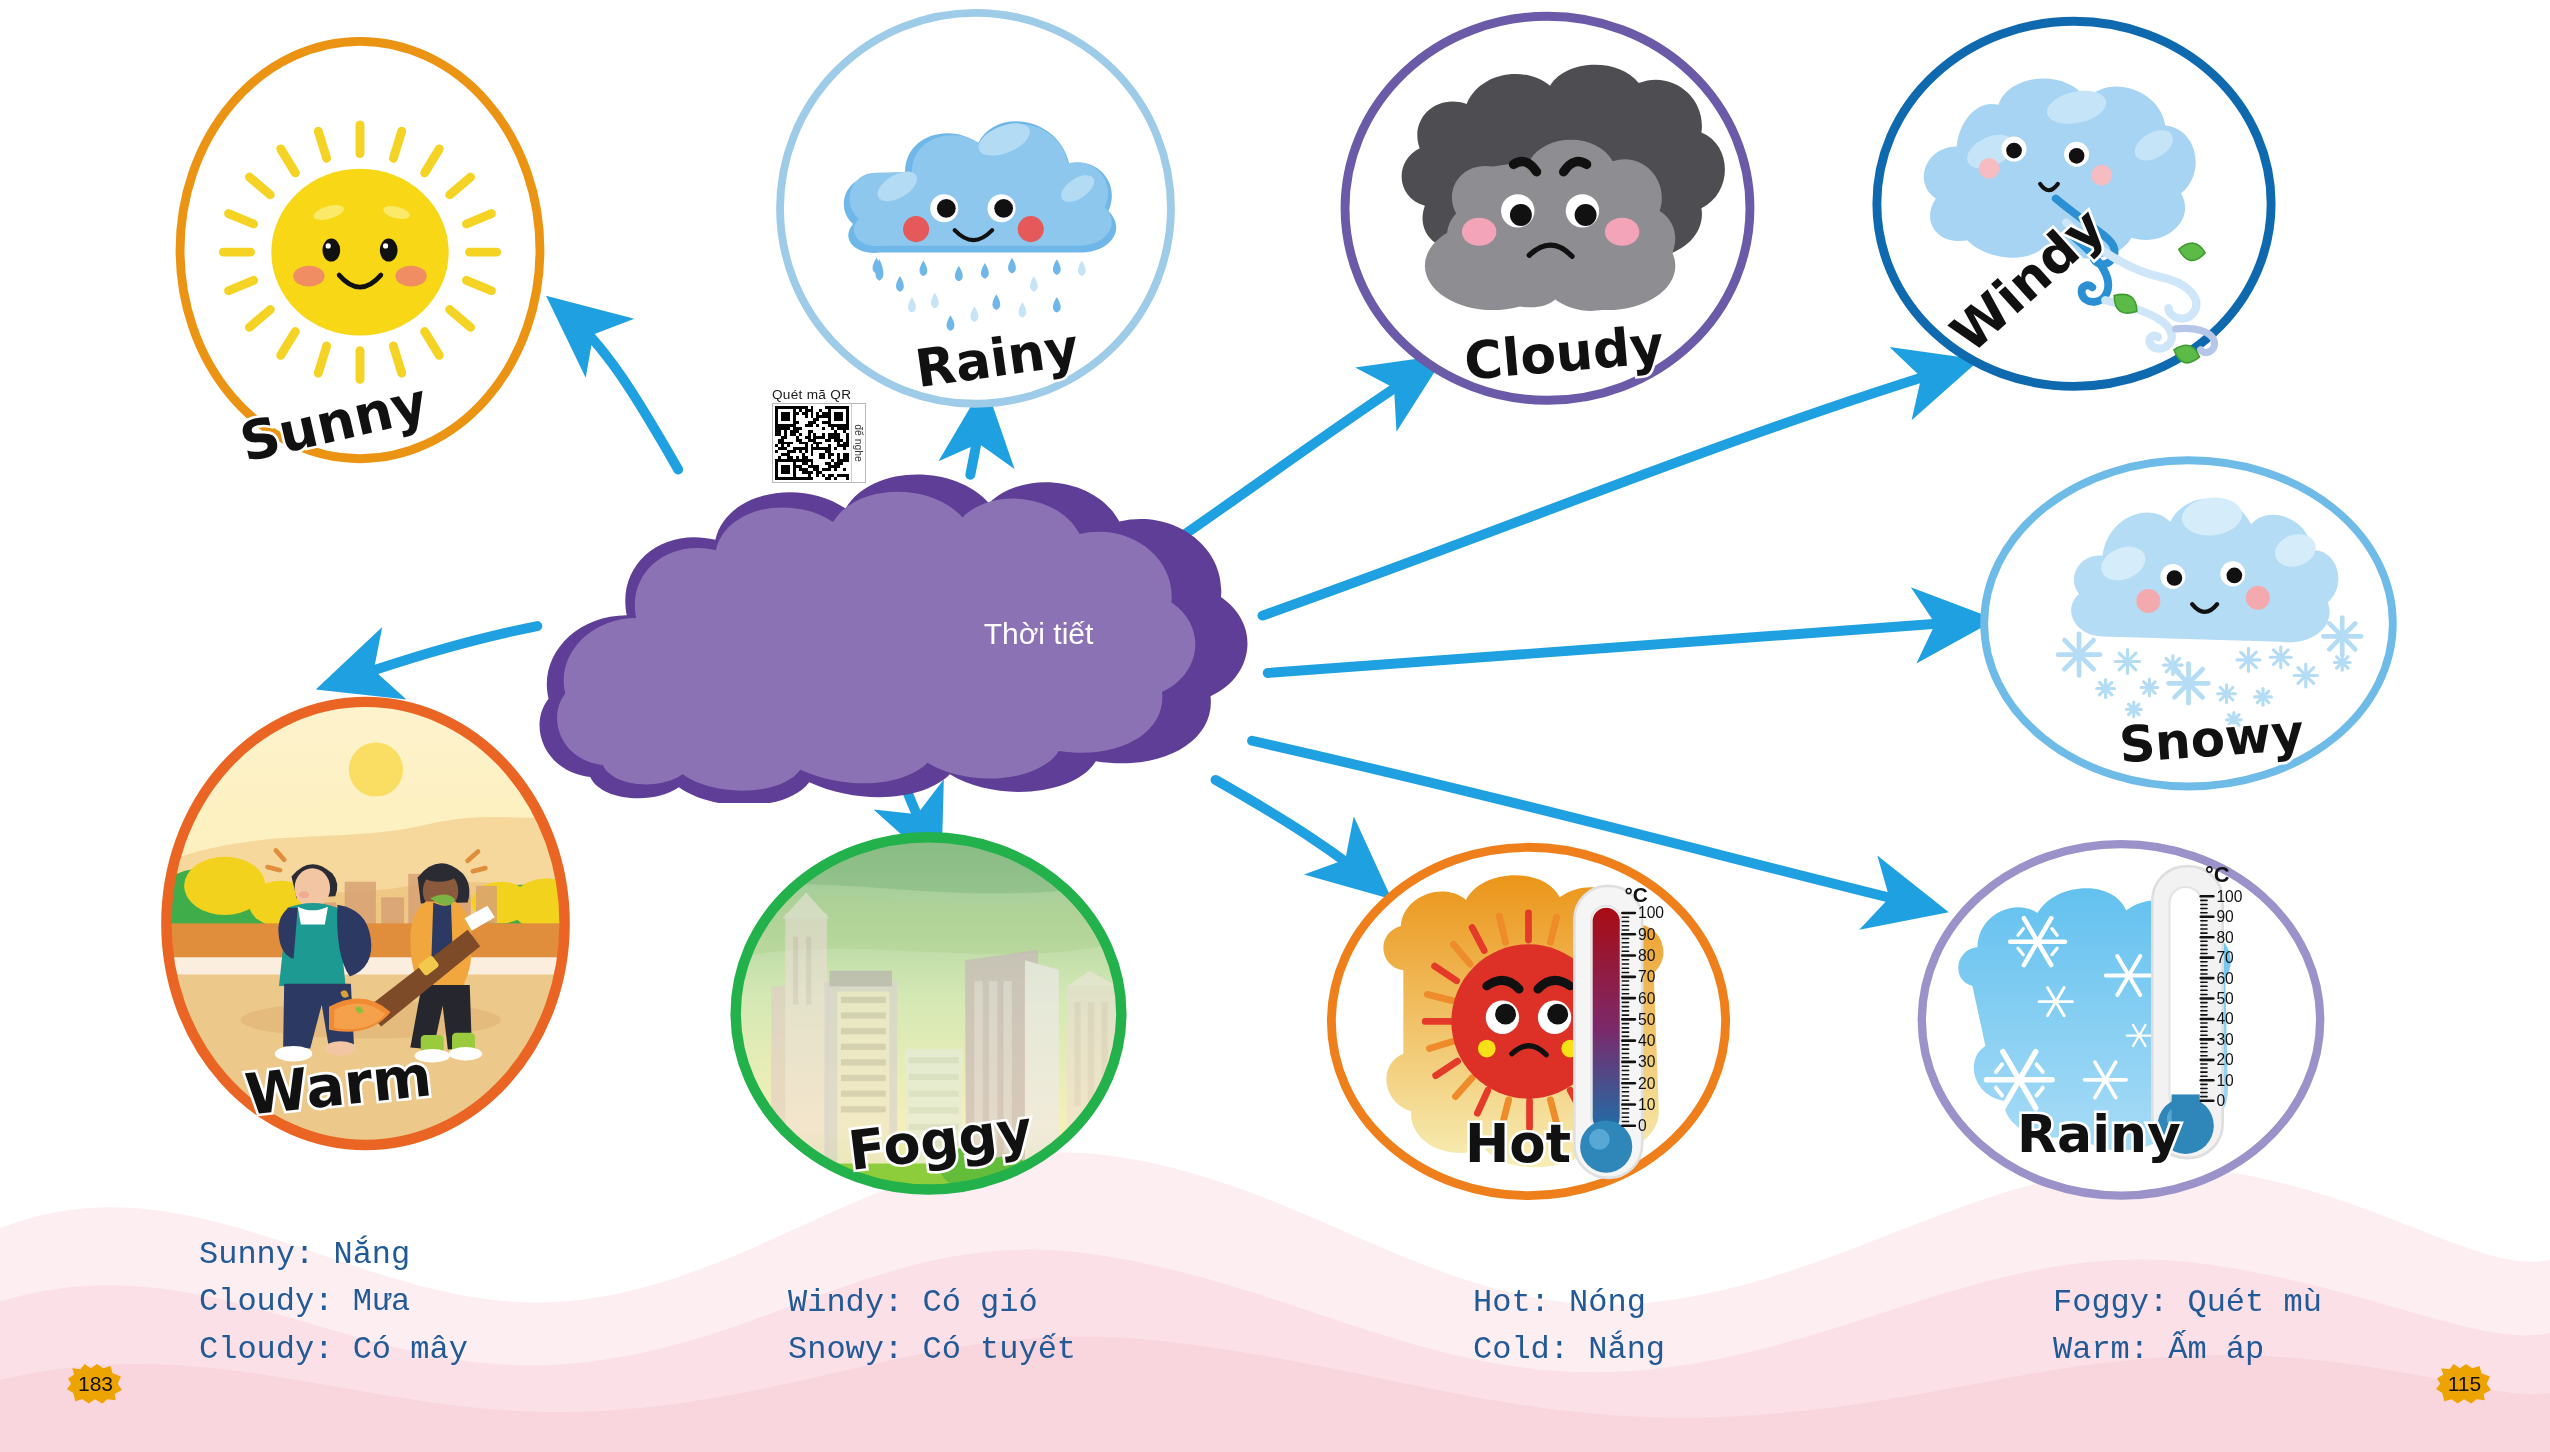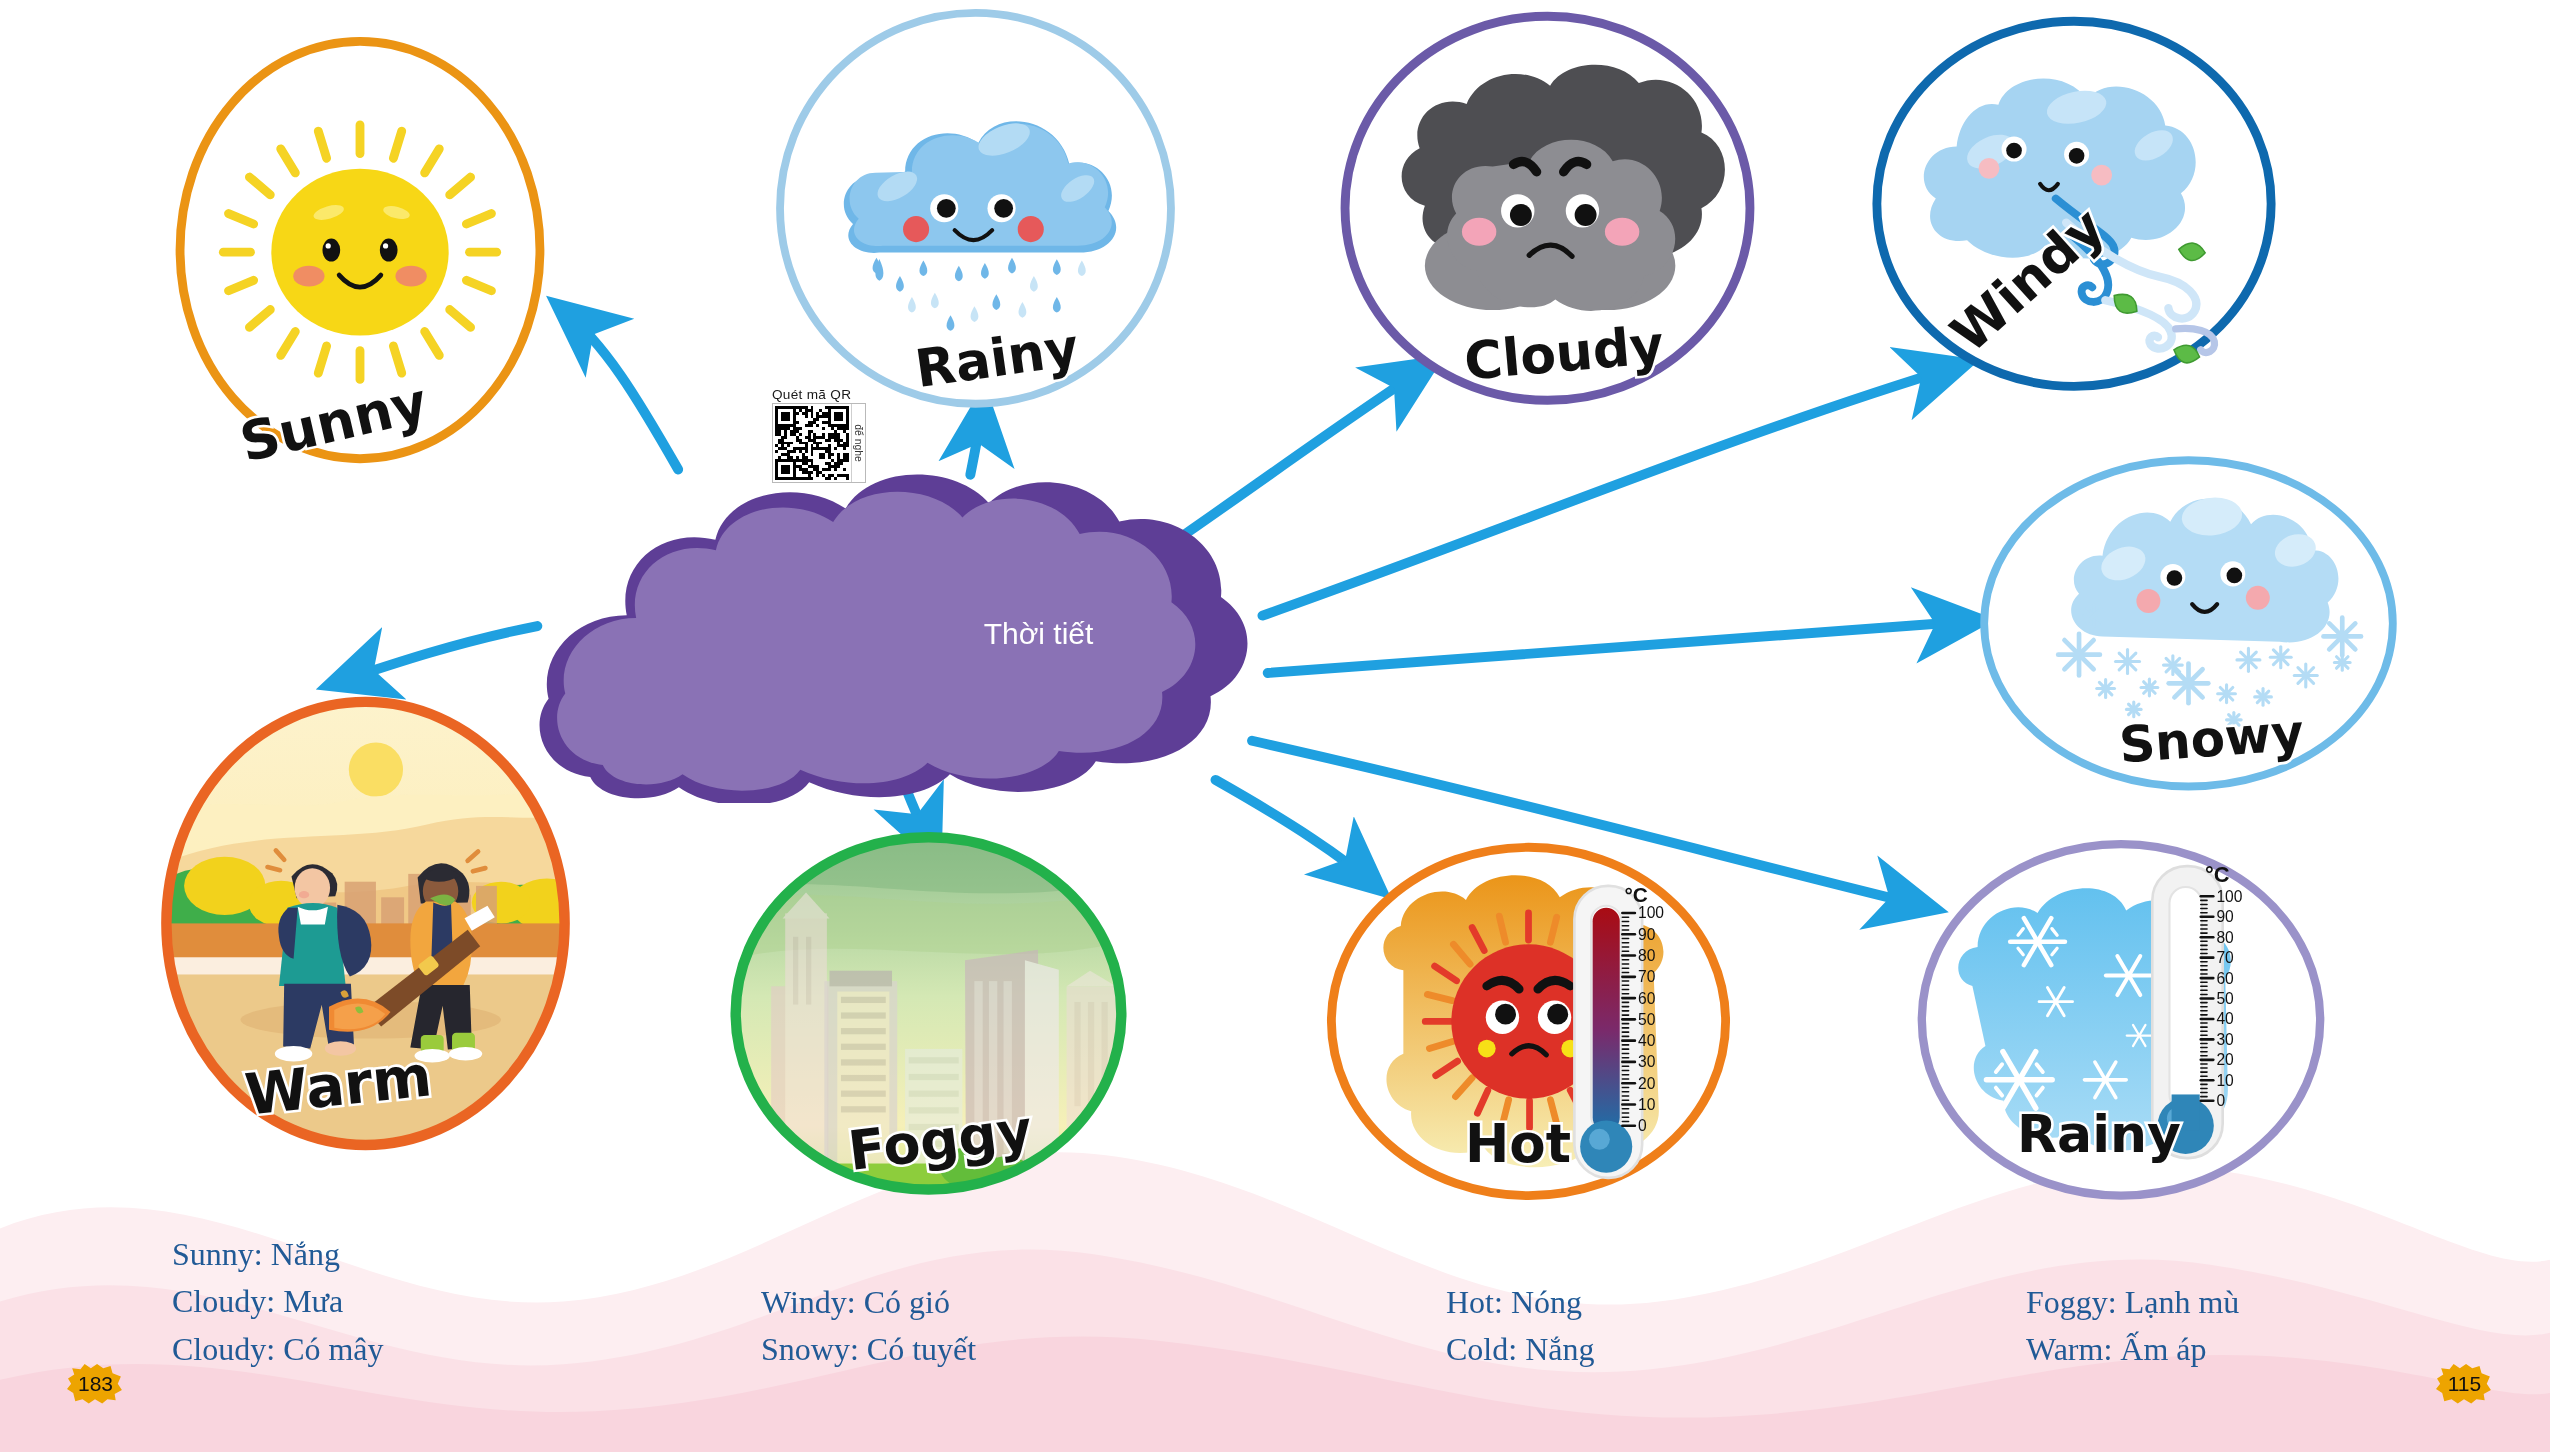--- a/index.html
+++ b/index.html
@@ -63,21 +63,21 @@
   
   .bubble { position: absolute; z-index: 5; }
   .bubble .lbl {
     position: absolute; z-index: 7; white-space: nowrap;
     font-family: "DejaVu Sans", sans-serif; font-weight: bold;
     color: #111111; -webkit-text-stroke: 5.2px #ffffff; paint-order: stroke fill;
   }
 
   
   .legend { position: absolute; z-index: 8; color: #215a96; font-size: 32px; line-height: 1.48;
-            font-family: Liberation Serif, serif; white-space: nowrap; }
+            font-family: Liberation Mono, monospace; white-space: nowrap; margin-left: 27px; }
 
   
   .pagenum { position: absolute; z-index: 9; width: 57px; height: 42px; }
   .pagenum .blob { position:absolute; inset:0; }
   .pagenum .num {
     position: absolute; inset: 0; display:flex; align-items:center; justify-content:center;
     font-size: 21px; color:#111; font-family:"Liberation Sans", sans-serif;
   }
 </style>
 </head>
@@ -1517,21 +1517,21 @@
   </div>
   <div class="legend" style="left:761px;top:1279px;">
     <div>Windy: Có gió</div>
     <div>Snowy: Có tuyết</div>
   </div>
   <div class="legend" style="left:1446px;top:1279px;">
     <div>Hot: Nóng</div>
     <div>Cold: Nắng</div>
   </div>
   <div class="legend" style="left:2026px;top:1279px;">
-    <div>Foggy: Lạnh mù</div>
+    <div>Foggy: Quét mù</div>
     <div>Warm: Ấm áp</div>
   </div>
 
   <div class="pagenum" style="left:67px;top:1363px;">
     <svg class="blob" viewBox="0 0 110 80">
       <path d="M8,40 L2,30 L14,22 L10,10 L26,12 L34,2 L46,10 L58,2 L70,10 L84,6 L88,20
                L104,26 L98,40 L106,52 L92,60 L94,72 L78,70 L68,78 L54,70 L42,78 L30,70
                L16,74 L12,58 L0,50 Z" fill="#eda400"></path>
     </svg>
     <div class="num">183</div>

